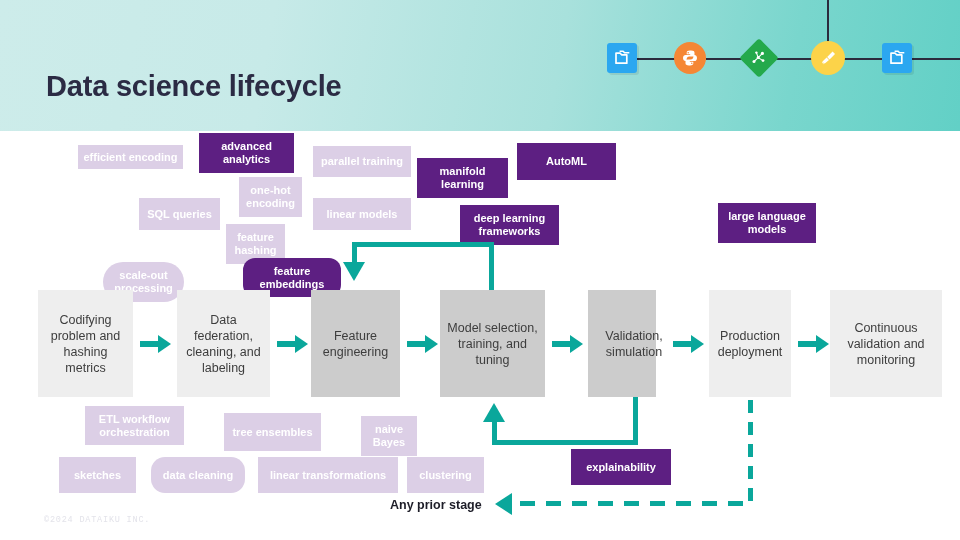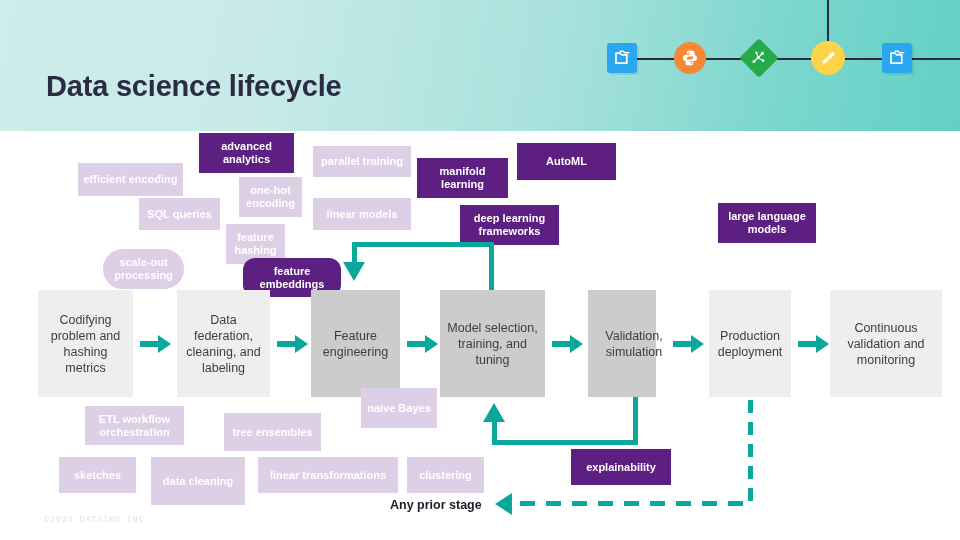--- a/index.html
+++ b/index.html
@@ -227,41 +227,41 @@
 
   <div class="fnode" style="left:882px; top:43px;">
     <div class="ds-sq">
       <svg width="19" height="16" viewBox="0 0 19 16">
         <path d="M3 3.2h4.2l1.4 1.6h5.2v8.4H3z" fill="none" stroke="#ffffff" stroke-width="1.7" stroke-linejoin="round"></path>
         <path d="M6.6 1.2h3.6l1.3 1.5h4.8" fill="none" stroke="#ffffff" stroke-width="1.5" stroke-linejoin="round"></path>
       </svg>
     </div>
   </div>
 
-  <div class="tag light" style="left:78px; top:145px; width:105px; height:33px;margin-top:18px;">efficient encoding</div>
+  <div class="tag light" style="left:78px; top:145px; width:105px; height:24px;">efficient encoding</div>
 
   <div class="tag dark" style="left:199px; top:133px; width:95px; height:40px;">advanced analytics</div>
 
   <div class="tag light" style="left:313px; top:146px; width:98px; height:31px;">parallel training</div>
 
   <div class="tag dark" style="left:417px; top:158px; width:91px; height:40px;">manifold learning</div>
 
   <div class="tag dark" style="left:517px; top:143px; width:99px; height:37px;">AutoML</div>
 
   <div class="tag light" style="left:139px; top:198px; width:81px; height:32px;">SQL queries</div>
 
   <div class="tag light" style="left:239px; top:177px; width:63px; height:40px;">one-hot encoding</div>
 
   <div class="tag light" style="left:313px; top:198px; width:98px; height:32px;">linear models</div>
 
   <div class="tag dark" style="left:460px; top:205px; width:99px; height:40px;">deep learning frameworks</div>
 
   <div class="tag dark" style="left:718px; top:203px; width:98px; height:40px;">large language models</div>
 
-  <div class="tag light" style="left:103px; top:249px; width:81px; height:40px;border-radius:20px;">scale-out processing</div>
+  <div class="tag light" style="left:103px; top:262px; width:81px; height:40px;border-radius:20px;">scale-out processing</div>
 
   <div class="tag light" style="left:226px; top:224px; width:59px; height:40px;">feature hashing</div>
 
   <div class="tag dark" style="left:243px; top:258px; width:98px; height:39px;border-radius:12px;">feature embeddings</div>
 
   <div class="loop-seg" style="left:352px; top:242px; width:142px; height:5px;"></div>
   <div class="loop-seg" style="left:489px; top:242px; width:5px; height:50px;"></div>
   <div class="loop-seg" style="left:352px; top:242px; width:5px; height:22px;"></div>
   <div class="arrow-head-d" style="left:343px; top:262px;"></div>
 
@@ -299,25 +299,25 @@
 
   <div class="loop-seg" style="left:492px; top:440px; width:146px; height:5px;"></div>
   <div class="loop-seg" style="left:633px; top:397px; width:5px; height:48px;"></div>
   <div class="loop-seg" style="left:492px; top:420px; width:5px; height:25px;"></div>
   <div class="arrow-head-u" style="left:483px; top:403px;"></div>
 
   <div class="tag light" style="left:85px;  top:406px; width:99px; height:39px;">ETL workflow orchestration</div>
 
   <div class="tag light" style="left:224px; top:413px; width:97px; height:38px;">tree ensembles</div>
 
-  <div class="tag light" style="left:361px; top:388px; width:76px; height:40px;">naive Bayes</div>
+  <div class="tag light" style="left:361px; top:416px; width:56px; height:40px;">naive Bayes</div>
 
   <div class="tag light" style="left:59px;  top:457px; width:77px; height:36px;">sketches</div>
 
-  <div class="tag light" style="left:151px; top:457px; width:94px; height:48px;">data cleaning</div>
+  <div class="tag light" style="left:151px; top:457px; width:94px; height:36px;border-radius:14px;">data cleaning</div>
 
   <div class="tag light" style="left:258px; top:457px; width:140px; height:36px;">linear transformations</div>
 
   <div class="tag light" style="left:407px; top:457px; width:77px; height:36px;">clustering</div>
 
   <div class="tag dark" style="left:571px; top:449px; width:100px; height:36px;">explainability</div>
 
   <div class="dash-v" style="left:748px; top:400px; height:104px;"></div>
   <div class="dash-h" style="left:520px; top:501px; width:231px;"></div>
   <div class="arrow-head-l" style="left:495px; top:493px;"></div>

